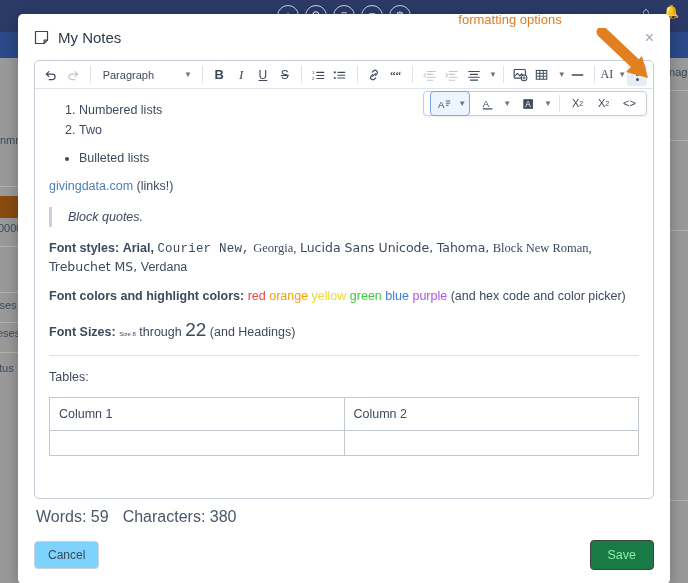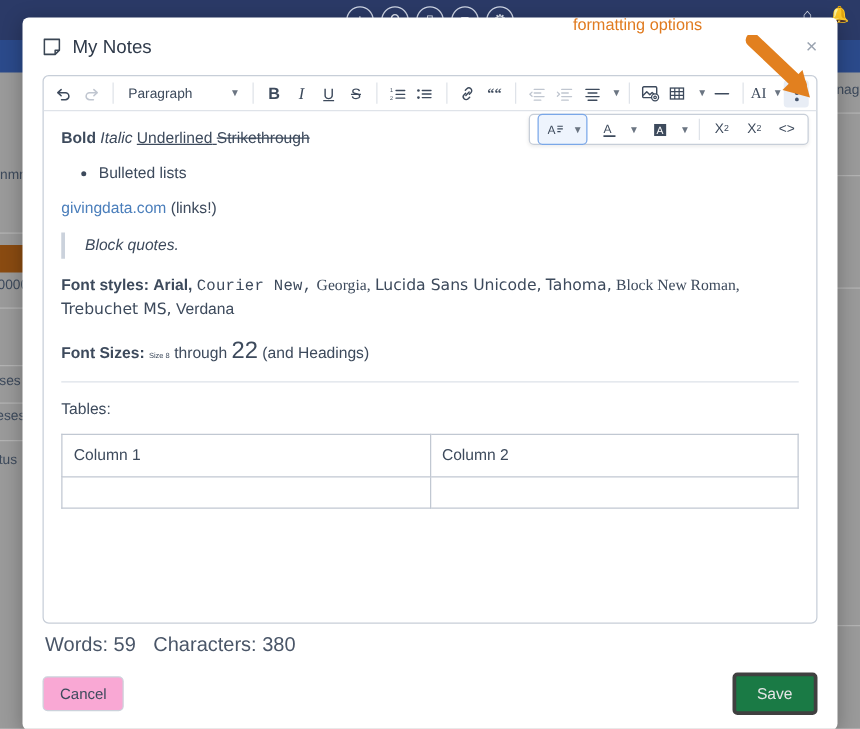--- a/index.html
+++ b/index.html
@@ -182,27 +182,27 @@
     font-size:16px; color:#4a5668;
     display:flex; gap:14px;
   }
 
   .modal-footer {
     flex:0 0 58px; height:58px;
     display:flex; align-items:center; justify-content:space-between;
     padding:0 16px;
   }
   .btn-cancel {
-    background:#f9a8d4; border:1px solid #ccd2db; border-radius:4px;
+    background:#7dd3fc; border:1px solid #ccd2db; border-radius:4px;
     padding:6px 13px; font-size:12px; color:#3d4a5c; cursor:pointer;
     font-family:"Liberation Sans", sans-serif;
   }
   .btn-save {
-    background:#1a7a45; border:3px solid #404040; border-radius:4px;
-    padding:7px 17px; font-size:12.5px; color:#e5e5e5; cursor:pointer;
+    background:#1a7a45; border:1px solid #404040; border-radius:4px;
+    padding:7px 17px; font-size:12.5px; color:#86efac; cursor:pointer;
     font-family:"Liberation Sans", sans-serif;
   }
 
   
   .annot {
     position:absolute; left:420px; top:12px; width:180px;
     text-align:center; color:#e07b20; font-size:13px; line-height:1.3;
     z-index:30; pointer-events:none;
   }
   .arrow { position:absolute; left:596px; top:28px; z-index:30; pointer-events:none; }
@@ -417,26 +417,25 @@
         </div>
         <div class="tb-btn" style="font-size:11px;margin-left:3px;">
           <span>X</span>
             <sub style="font-size:7px;">2</sub>
         </div>
         <div class="tb-btn" style="font-size:11px;margin-left:3px;">&lt;&gt;</div>
       </div>
 
       <div class="content">
 
-        <p class="line1">
-          <span class="b">Bold</span>
-          <span class="i">Italic</span>
-          <span class="u">Underlined</span><span class="u"> </span><span class="s">Strikethrough</span>
-        </p>
-
+
+        <ol>
+          <li>Numbered lists</li>
+          <li>Two</li>
+        </ol>
 
         <ul>
           <li>Bulleted lists</li>
         </ul>
 
         <p>
           <a class="link" href="#">givingdata.com</a><span> (links!)</span>
         </p>
 
         <blockquote>Block quotes.</blockquote>
@@ -446,20 +445,30 @@
           <span class="f-arial">Arial,</span>
           <span class="f-courier">Courier New,</span>
           <span class="f-georgia">Georgia,</span>
           <span class="f-lucida">Lucida Sans Unicode,</span>
           <span class="f-tahoma">Tahoma,</span>
           <span class="f-times">Block New Roman,</span>
           <span class="f-trebuch">Trebuchet MS,</span>
           <span class="f-verdana">Verdana</span>
         </p>
 
+        <p>
+          <span class="b">Font colors and highlight colors:</span>
+          <span style="color:#ef4444">red</span>
+          <span style="color:#f59e0b">orange</span>
+          <span style="color:#eadb2f">yellow</span>
+          <span style="color:#3ec93e">green</span>
+          <span style="color:#3b7ddd">blue</span>
+          <span style="color:#a855e8">purple</span>
+          <span>(and hex code and color picker)</span>
+        </p>
 
         <p>
           <span class="b">Font Sizes:</span>
           <span class="sz-8">Size 8</span>
           <span>through</span>
           <span class="sz-22">22</span>
           <span>(and Headings)</span>
         </p>
 
         <hr class="divider">

